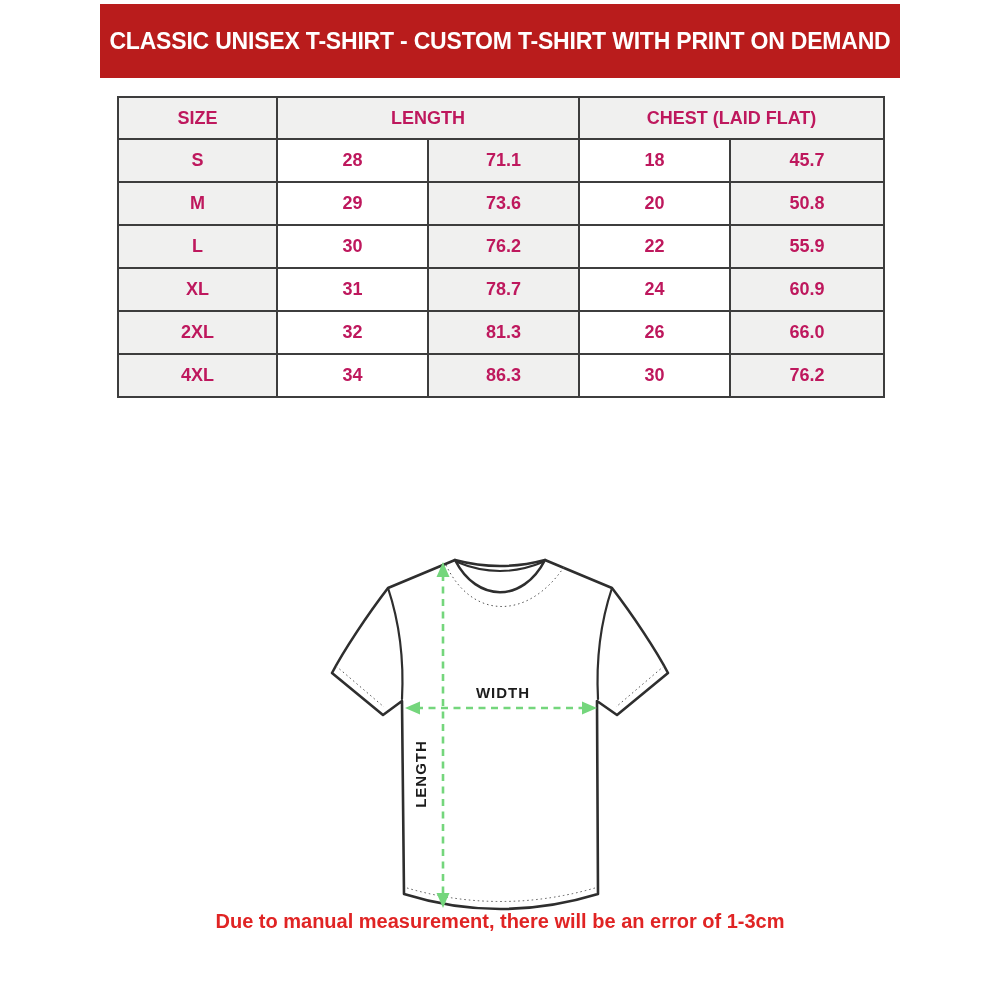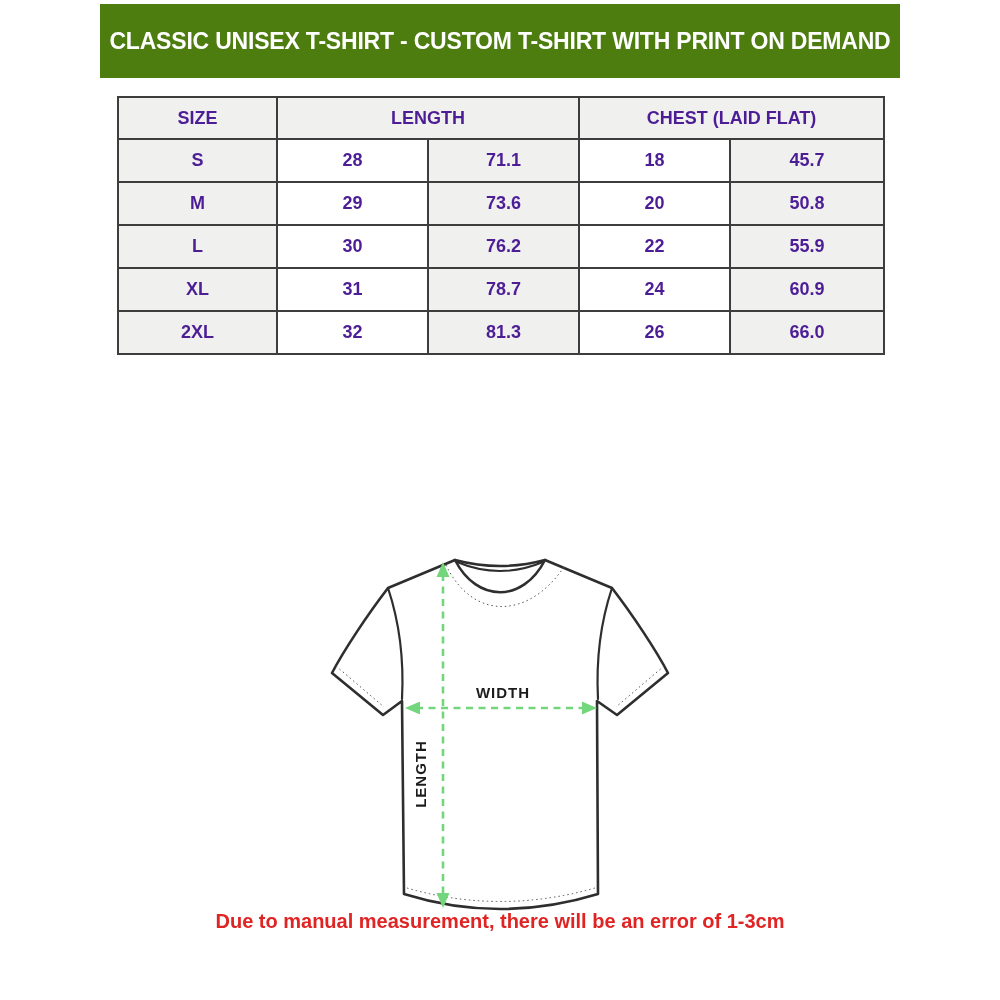--- a/index.html
+++ b/index.html
@@ -11,21 +11,21 @@
     height: 1000px;
     background: #ffffff;
     overflow: hidden;
   }
 
   
   .banner {
     position: absolute;
     left: 100px; top: 4px;
     width: 800px; height: 74px;
-    background: #4d7c0f;
+    background: #b91c1c;
     display: flex;
     align-items: center;
     justify-content: center;
   }
   .banner span {
     color: #ffffff;
     font-size: 23px;
     font-weight: bold;
     letter-spacing: -0.2px;
     white-space: nowrap;
@@ -36,21 +36,21 @@
     position: absolute;
     left: 117px; top: 96px;
     width: 766px;
     border-collapse: collapse;
     table-layout: fixed;
   }
   .size-table th, .size-table td {
     border: 2px solid #3D3D3D;
     text-align: center;
     vertical-align: middle;
-    color: #4c1d95;
+    color: #be185d;
     font-weight: bold;
   }
   .size-table th { height: 42px; font-size: 18px; background: #F0F0EF; }
   .size-table td { height: 43px; font-size: 18px; }
   .c-gray  { background: #F0F0EF; }
   .c-white { background: #FFFFFF; margin-left: 13px; }
 
   
   svg.tshirt {
     position: absolute;
@@ -129,20 +129,27 @@
         <td class="c-gray">78.7</td>
         <td class="c-white">24</td>
         <td class="c-gray">60.9</td>
       </tr>
       <tr>
         <td class="c-gray">2XL</td>
         <td class="c-white">32</td>
         <td class="c-gray">81.3</td>
         <td class="c-white">26</td>
         <td class="c-gray">66.0</td>
+      </tr>
+      <tr>
+        <td class="c-gray">4XL</td>
+        <td class="c-white">34</td>
+        <td class="c-gray">86.3</td>
+        <td class="c-white">30</td>
+        <td class="c-gray">76.2</td>
       </tr>
     </tbody>
   </table>
 
   <svg class="tshirt" viewBox="0 0 360 374" xmlns="http://www.w3.org/2000/svg">
 
     <g stroke="#2E2E2E" stroke-width="2.6" fill="none" stroke-linejoin="round" stroke-linecap="round">
       <path fill="#FFFFFF" d="M135,14
         Q180,26 225,14
         L292,42

